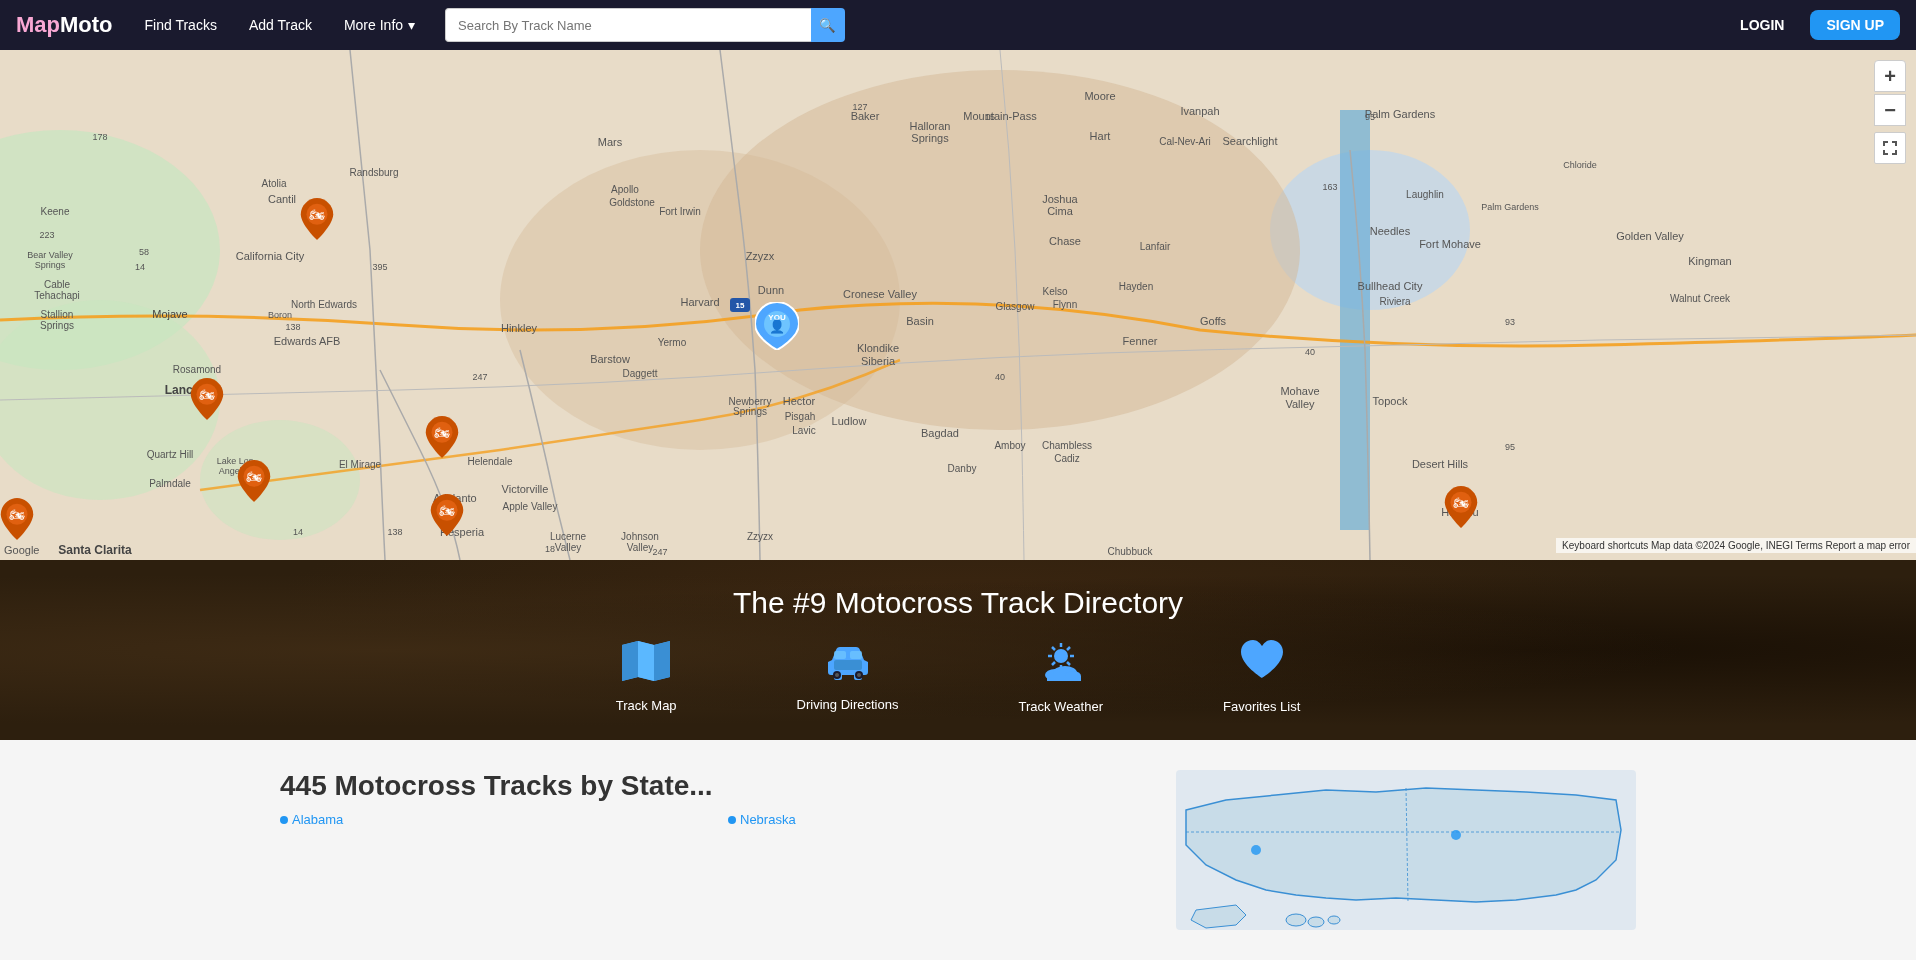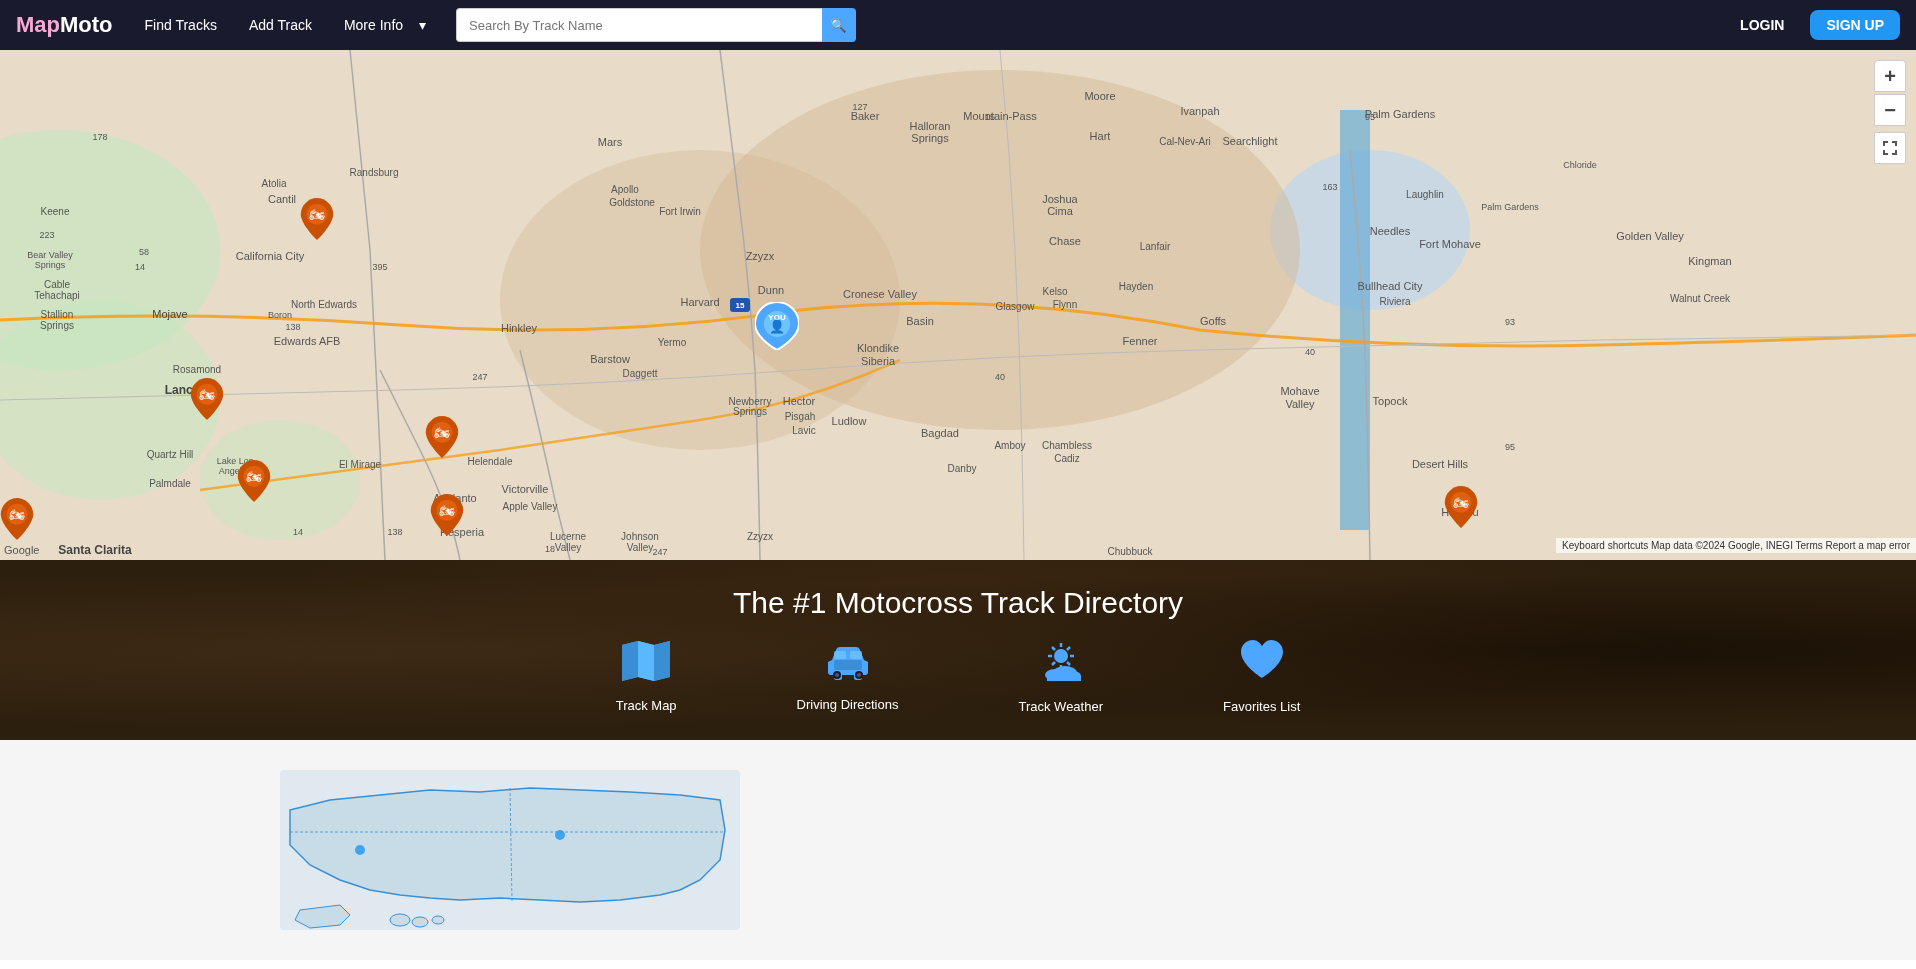--- a/index.html
+++ b/index.html
@@ -29,21 +29,21 @@
       color: white;
       text-decoration: none;
       font-size: 14px;
       padding: 6px 10px;
       cursor: pointer;
       white-space: nowrap;
     }
     .nav-dropdown {
       display: flex;
       align-items: center;
-      gap: 16px;
+      gap: 5px;
       color: white;
       font-size: 14px;
       padding: 6px 10px;
       cursor: pointer;
     }
     .search-wrapper {
       display: flex;
       align-items: flex-start;
       margin-left: 8px;
       flex: 1;
@@ -530,21 +530,21 @@
       </svg>
     </div>
   </div>
 
   
   <div class="map-attribution">Keyboard shortcuts   Map data ©2024 Google, INEGI   Terms   Report a map error</div>
   <div class="google-logo">Google</div>
 </div>
 
 <div class="dirt-section">
-  <h2 class="dirt-title">The #1 Motocross Track Directory</h2>
+  <h2 class="dirt-title">The #9 Motocross Track Directory</h2>
 
   <div class="features-row">
 
     <div class="feature-item">
       <div class="feature-icon">
         <svg width="48" height="40" viewBox="0 0 48 40" xmlns="http://www.w3.org/2000/svg">
           <polygon points="0,4 16,0 32,4 48,0 48,36 32,40 16,36 0,40" fill="#4da6ff"></polygon>
           <polygon points="0,4 16,0 16,36 0,40" fill="#3a8fd4"></polygon>
           <polygon points="16,0 32,4 32,40 16,36" fill="#5bb8ff"></polygon>
           <polygon points="32,4 48,0 48,36 32,40" fill="#3a8fd4"></polygon>
@@ -599,20 +599,33 @@
           <path d="M23 38 C23 38 2 25 2 12 C2 5 7 0 14 0 C18 0 21 3 23 6 C25 3 28 0 32 0 C39 0 44 5 44 12 C44 25 23 38 23 38Z" fill="#4da6ff"></path>
         </svg>
       </div>
       <span class="feature-label">Favorites List</span>
     </div>
 
   </div>
 </div>
 
 <div class="tracks-section">
+  <div class="tracks-left">
+    <h2 class="tracks-title">445 Motocross Tracks by State...</h2>
+    <div class="state-list">
+      <div class="state-item">
+        <span class="state-dot"></span>
+        <span>Alabama</span>
+      </div>
+      <div class="state-item">
+        <span class="state-dot"></span>
+        <span>Nebraska</span>
+      </div>
+    </div>
+  </div>
   <div class="tracks-map">
 
     <div class="us-map-placeholder">
       <svg width="460" height="160" viewBox="0 0 460 160" xmlns="http://www.w3.org/2000/svg">
 
         <path d="M 10 40 L 50 30 L 100 25 L 150 20 L 200 22 L 250 18 L 300 20 L 350 22 L 400 25 L 440 30 L 445 60 L 440 90 L 420 110 L 400 120 L 380 125 L 340 130 L 300 132 L 260 130 L 220 128 L 180 130 L 150 128 L 120 125 L 90 120 L 60 110 L 30 95 L 10 75 Z" fill="#c8dce8" stroke="#3a8fd4" stroke-width="1.5"></path>
 
         <path d="M 230 18 L 232 132" stroke="#3a8fd4" stroke-width="0.8" stroke-dasharray="3,2"></path>
         <path d="M 10 62 L 445 62" stroke="#3a8fd4" stroke-width="0.8" stroke-dasharray="3,2"></path>
 

